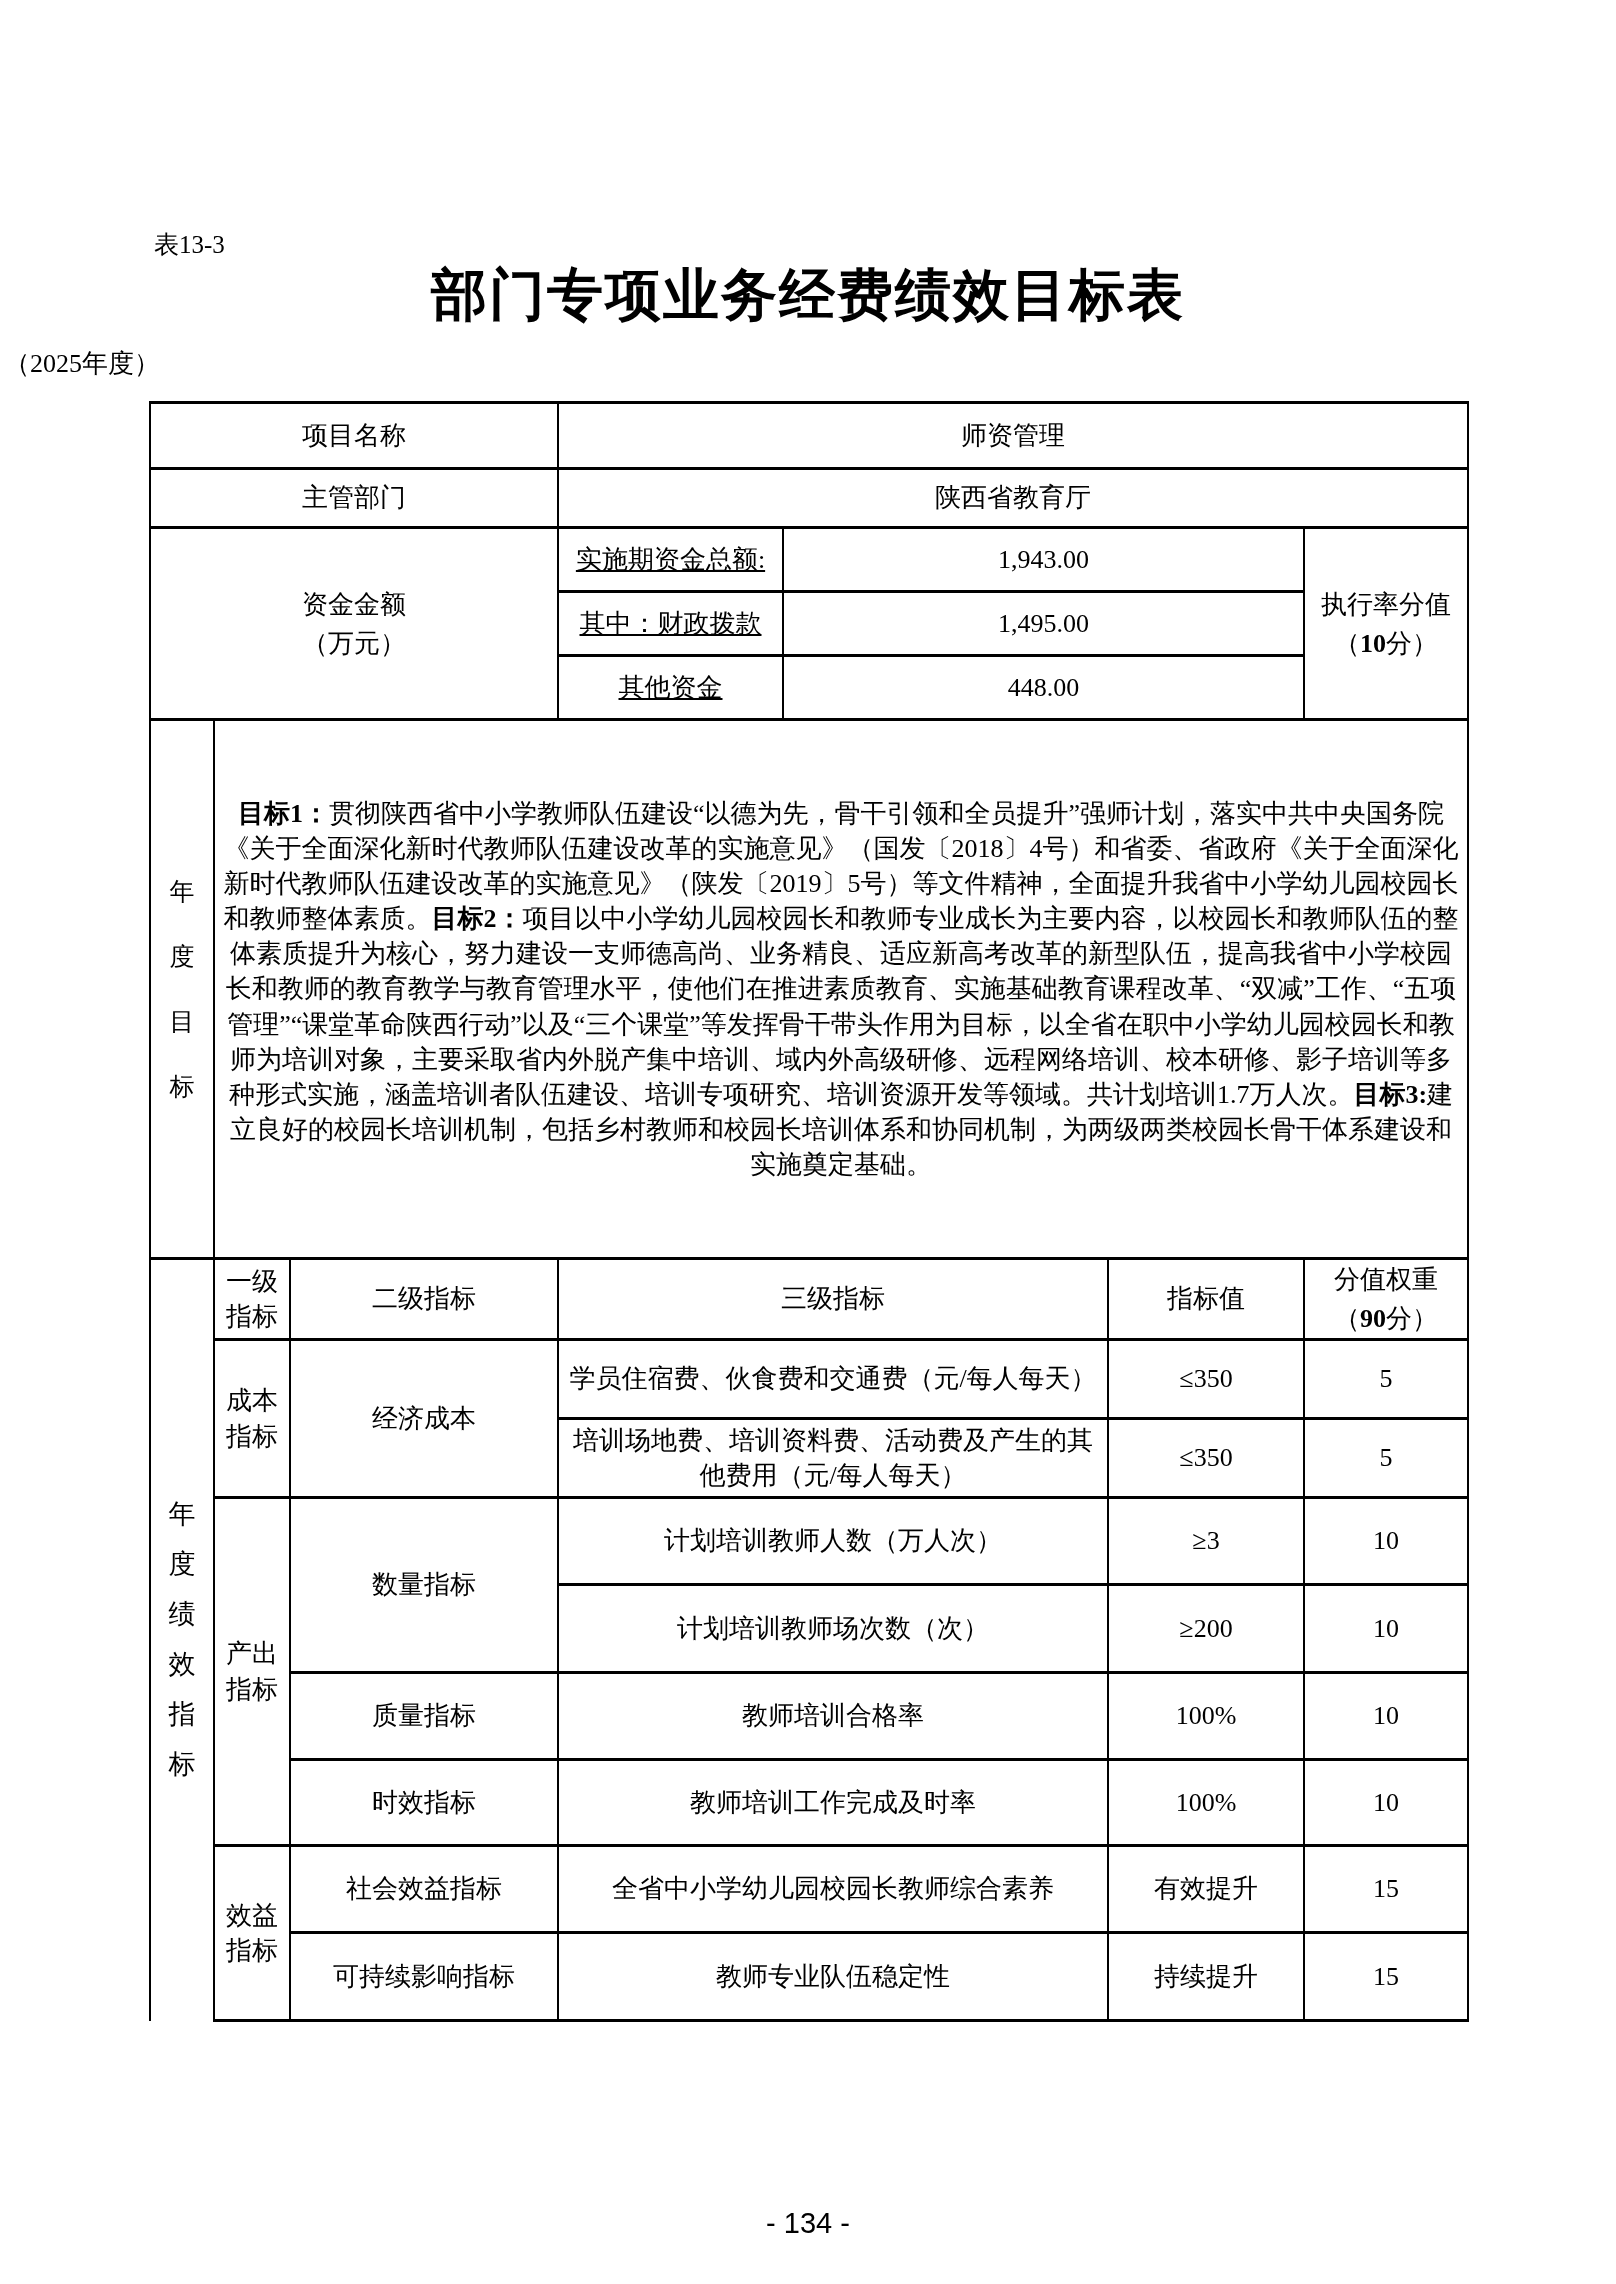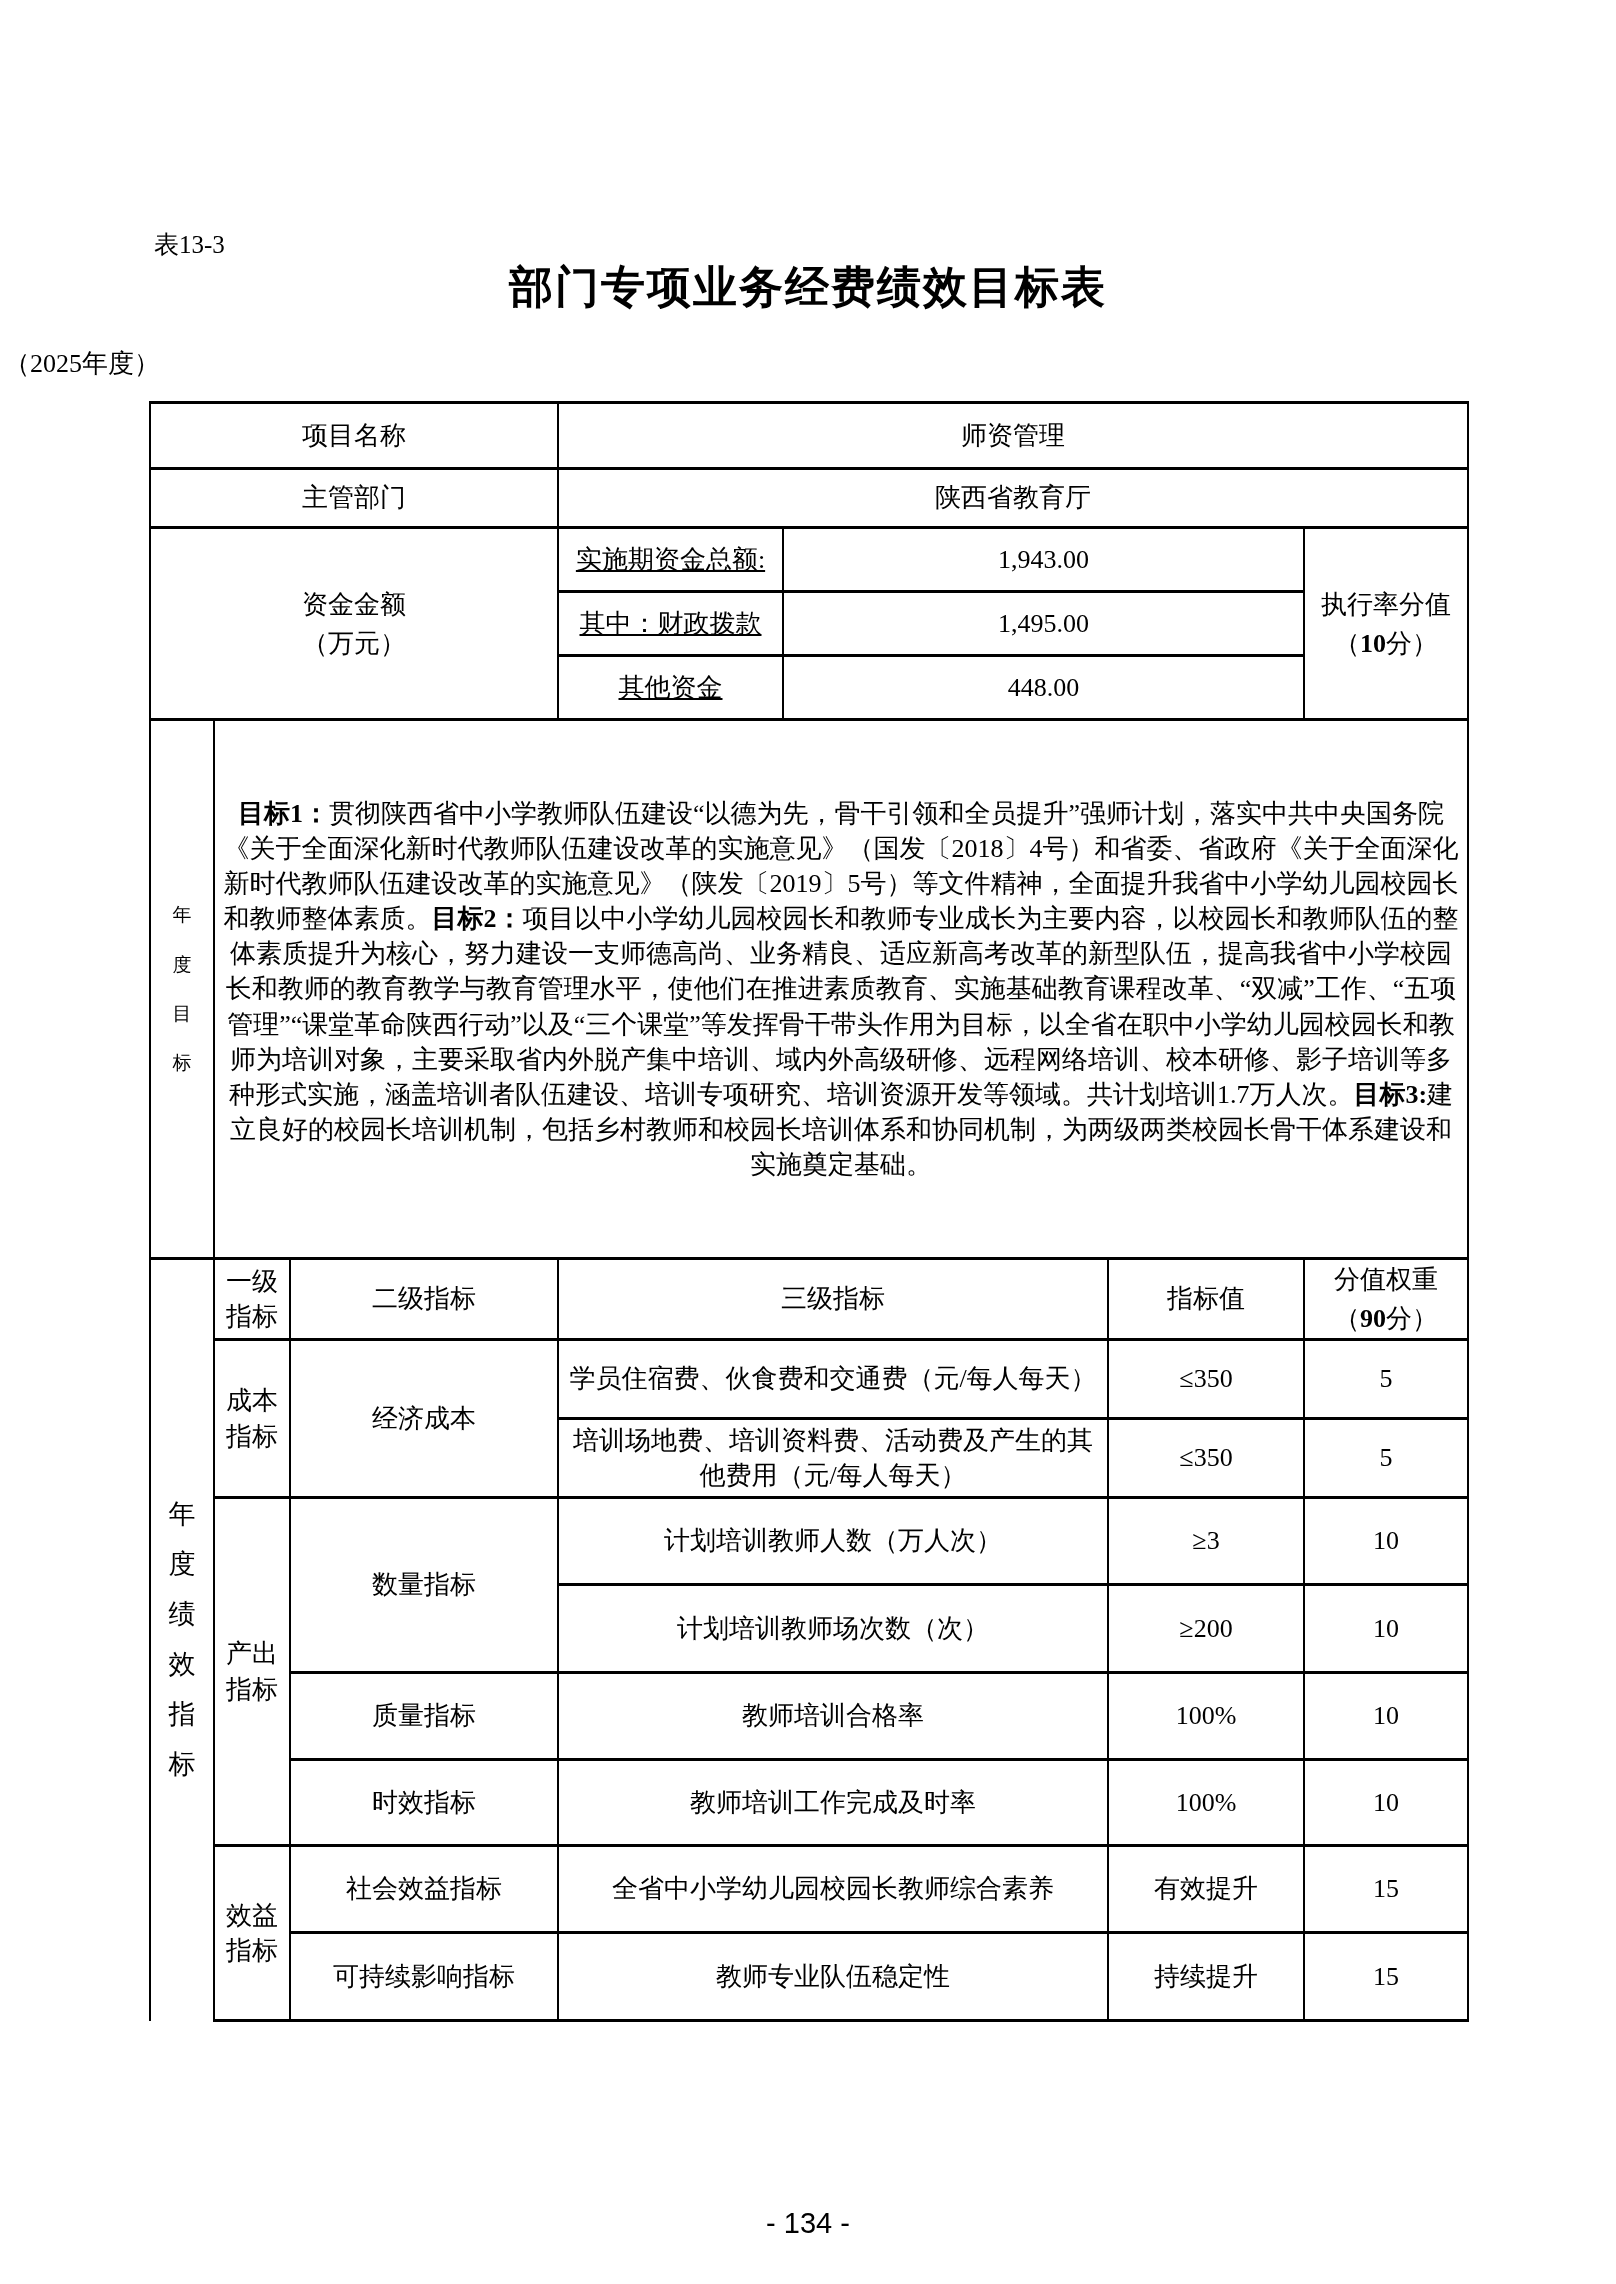--- a/index.html
+++ b/index.html
@@ -12,21 +12,21 @@
   }
   .doc-tag {
     position: absolute; left: 154px; top: 197px;
     font-size: 25px;
     margin-top: 31px;
   }
   .doc-title {
     position: absolute; left: 0; top: 258px; width: 100%;
     text-align: center;
     font-family: "Liberation Sans", "DejaVu Sans", sans-serif;
-    font-weight: bold; font-size: 44px; letter-spacing: 2px;
+    font-weight: bold; font-size: 56px; letter-spacing: 2px;
   }
   .doc-subtitle {
     position: absolute; left: 4px; top: 346px; width: 100%;
     font-size: 26px;
   }
   .page-num {
     position: absolute; left: 0; top: 2207px; width: 100%;
     text-align: center; font-size: 29px;
     font-family: "Liberation Sans", "DejaVu Sans", sans-serif;
   }
@@ -48,21 +48,21 @@
   td.num { font-size: 27px; }
   td.l3 { text-align: left; padding: 3.9px 6.5px 3.9px 10.4px; line-height: 1.35; font-family: Liberation Serif, serif; }
   td.goal {
     text-align: justify;
     padding: 0 17px;
     font-size: 26px; line-height: 37px;
   }
   .vert {
     display: inline-block; width: 1.15em;
     word-break: break-all; text-align: center;
-    line-height: 2.6; font-size: 19px;
+    line-height: 2.6; font-size: 25px;
   }
   .vert.tight { line-height: 1.85; font-size: 27px; }
   .narrow { line-height: 1.5; margin-top: 24px; }
   .b { font-weight: bold; }
   .stack div { line-height: 1.5; }
 </style>
 </head>
 <body>
 
 <div class="doc-tag">表13-3</div>

